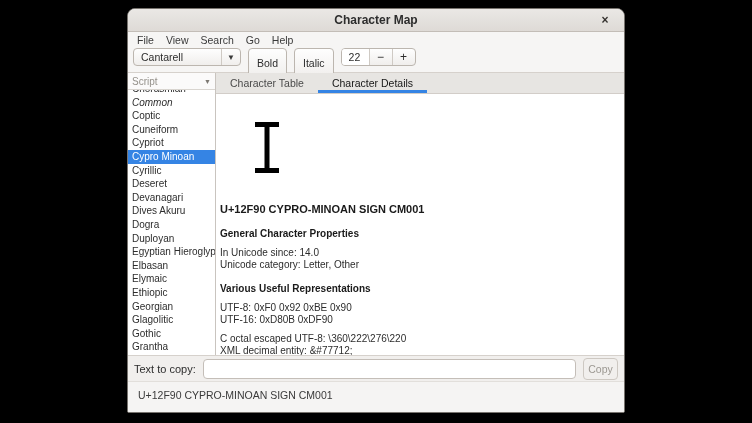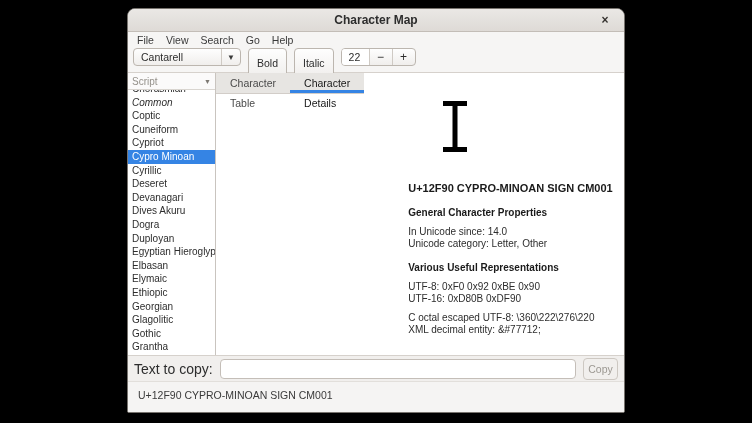--- a/index.html
+++ b/index.html
@@ -54,37 +54,37 @@
     border-bottom:1px solid #d9d5d0; display:flex; align-items:center; padding:0 4px; }
   .script-header .hdr-label { flex:1; font-size:10px; color:#95918b; }
   .script-header .hdr-arrow { font-size:7px; color:#7c7872; }
   .script-list { flex:1; overflow:hidden; }
   .script-list-inner { margin-top:-8px; }
   .list-item { height:13.6px; line-height:13.6px; font-size:10px; color:#2d2d2d;
     padding-left:4px; white-space:nowrap; }
   .list-item.italic { font-style:italic; }
   .list-item.selected { background:#3584e4; color:#ffffff; }
 
-  .rightpane { flex:1; display:flex; flex-direction:row; min-width:0; background:#fff;gap:40px; }
+  .rightpane { flex:1; display:flex; flex-direction:column; min-width:0; background:#fff; }
   .tabbar { height:21px; flex:0 0 21px; background:#e7e5e2; border-bottom:1px solid #d2cdc8;
     display:flex; }
   .tab { padding:0 14px; font-size:10.5px; line-height:20px; color:#4a4a4a; }
   .tab.active { color:#161616; box-shadow:inset 0 -3px 0 #3584e4; }
 
   .details { flex:1; padding:0 0 0 4px; overflow:hidden; }
   .glyph-box { margin:28px 0 0 35px; width:24px; height:51px; }
   .d-heading { margin-top:26px; font-size:11px; font-weight:bold; color:#1a1a1a; }
   .d-subhead { margin-top:13px; font-size:10px; font-weight:bold; color:#1a1a1a; }
   .d-line { font-size:10px; color:#2d2d2d; line-height:11.5px; }
   .d-group { margin-top:8px; }
 
   
   .copybar { height:26px; flex:0 0 26px; background:#f1efed; border-top:1px solid #d6d1cc;
     display:flex; align-items:center; padding:0 6px; gap:7px; }
-  .copy-label { font-size:14px; color:#2d2d2d; white-space:nowrap; }
+  .copy-label { font-size:11px; color:#2d2d2d; white-space:nowrap; }
   .copy-input { flex:1; height:20px; border:1px solid #c4beb8; border-radius:4px;
     background:#fff; font-size:10.5px; padding:0 5px; outline:none;
     font-family:"Liberation Sans","DejaVu Sans",sans-serif; color:#2d2d2d; }
   .copy-btn { width:35px; height:22px; border:1px solid #cdc8c2; border-radius:4px;
     background:#f1efed; color:#9c9892; font-size:10.5px;
     display:flex; align-items:center; justify-content:center; }
 
   
   .statusbar { height:31px; flex:0 0 31px; background:#f5f4f3; border-top:1px solid #e2dfdb;
     display:flex; align-items:center; padding-left:10px; }

